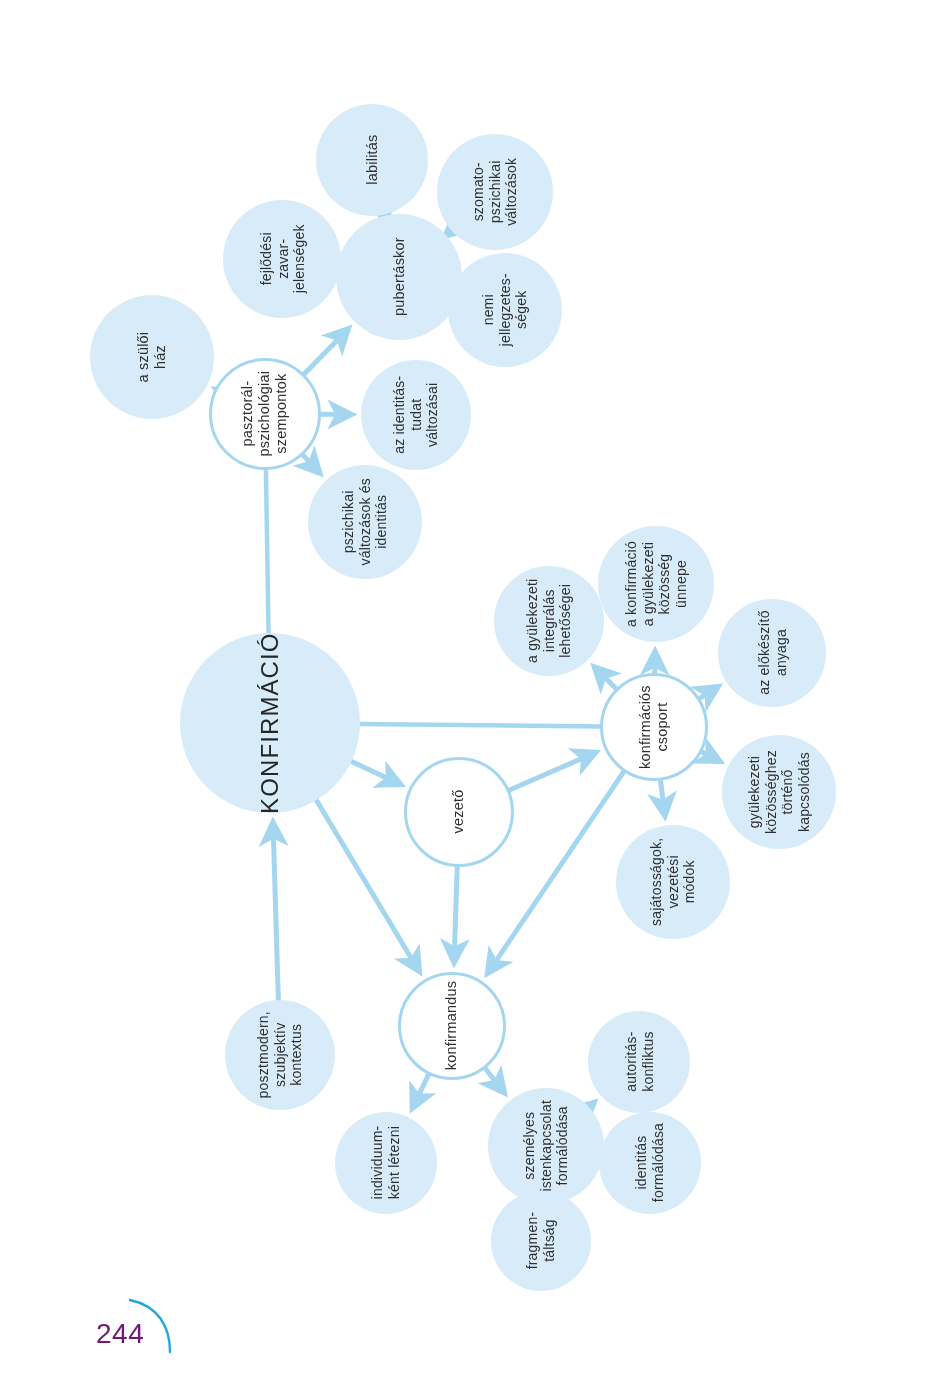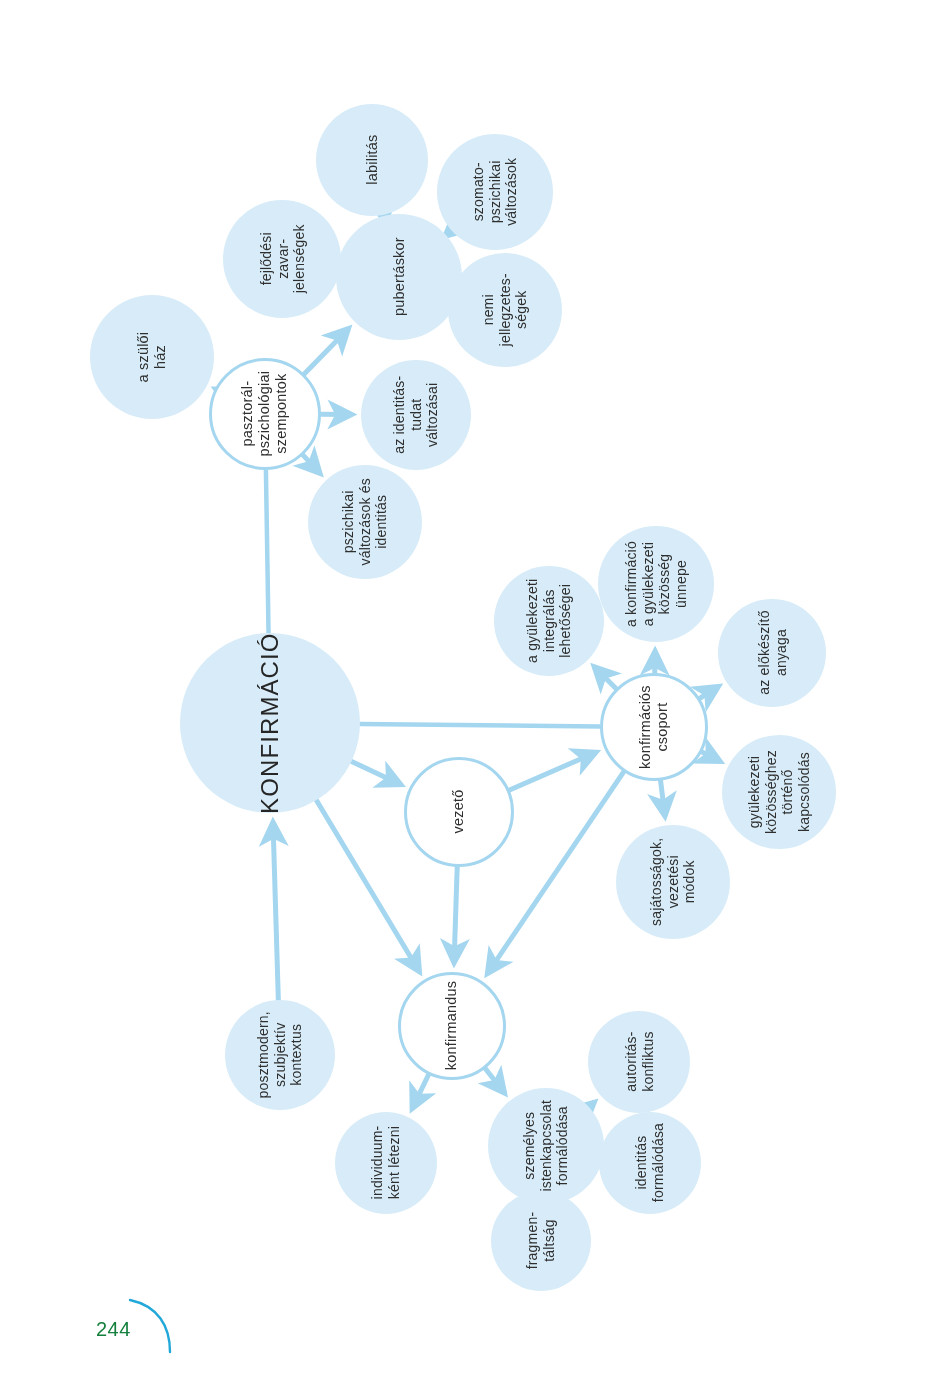--- a/index.html
+++ b/index.html
@@ -54,22 +54,22 @@
     letter-spacing: 1.1px;
     color: #262626;
   }
   .node.med .node-label { font-size: 14.5px; }
   .node.sml .node-label { font-size: 14px; }
 
   #page-number {
     position: absolute;
     left: 96px;
     top: 1318px;
-    font-size: 20px;
-    color: #15803d;
+    font-size: 28px;
+    color: #701a75;
     letter-spacing: 0.5px;
   }
   #page-arc {
     position: absolute;
     left: 128px;
     top: 1296px;
     width: 46px;
     height: 60px;
   }
 </style>

